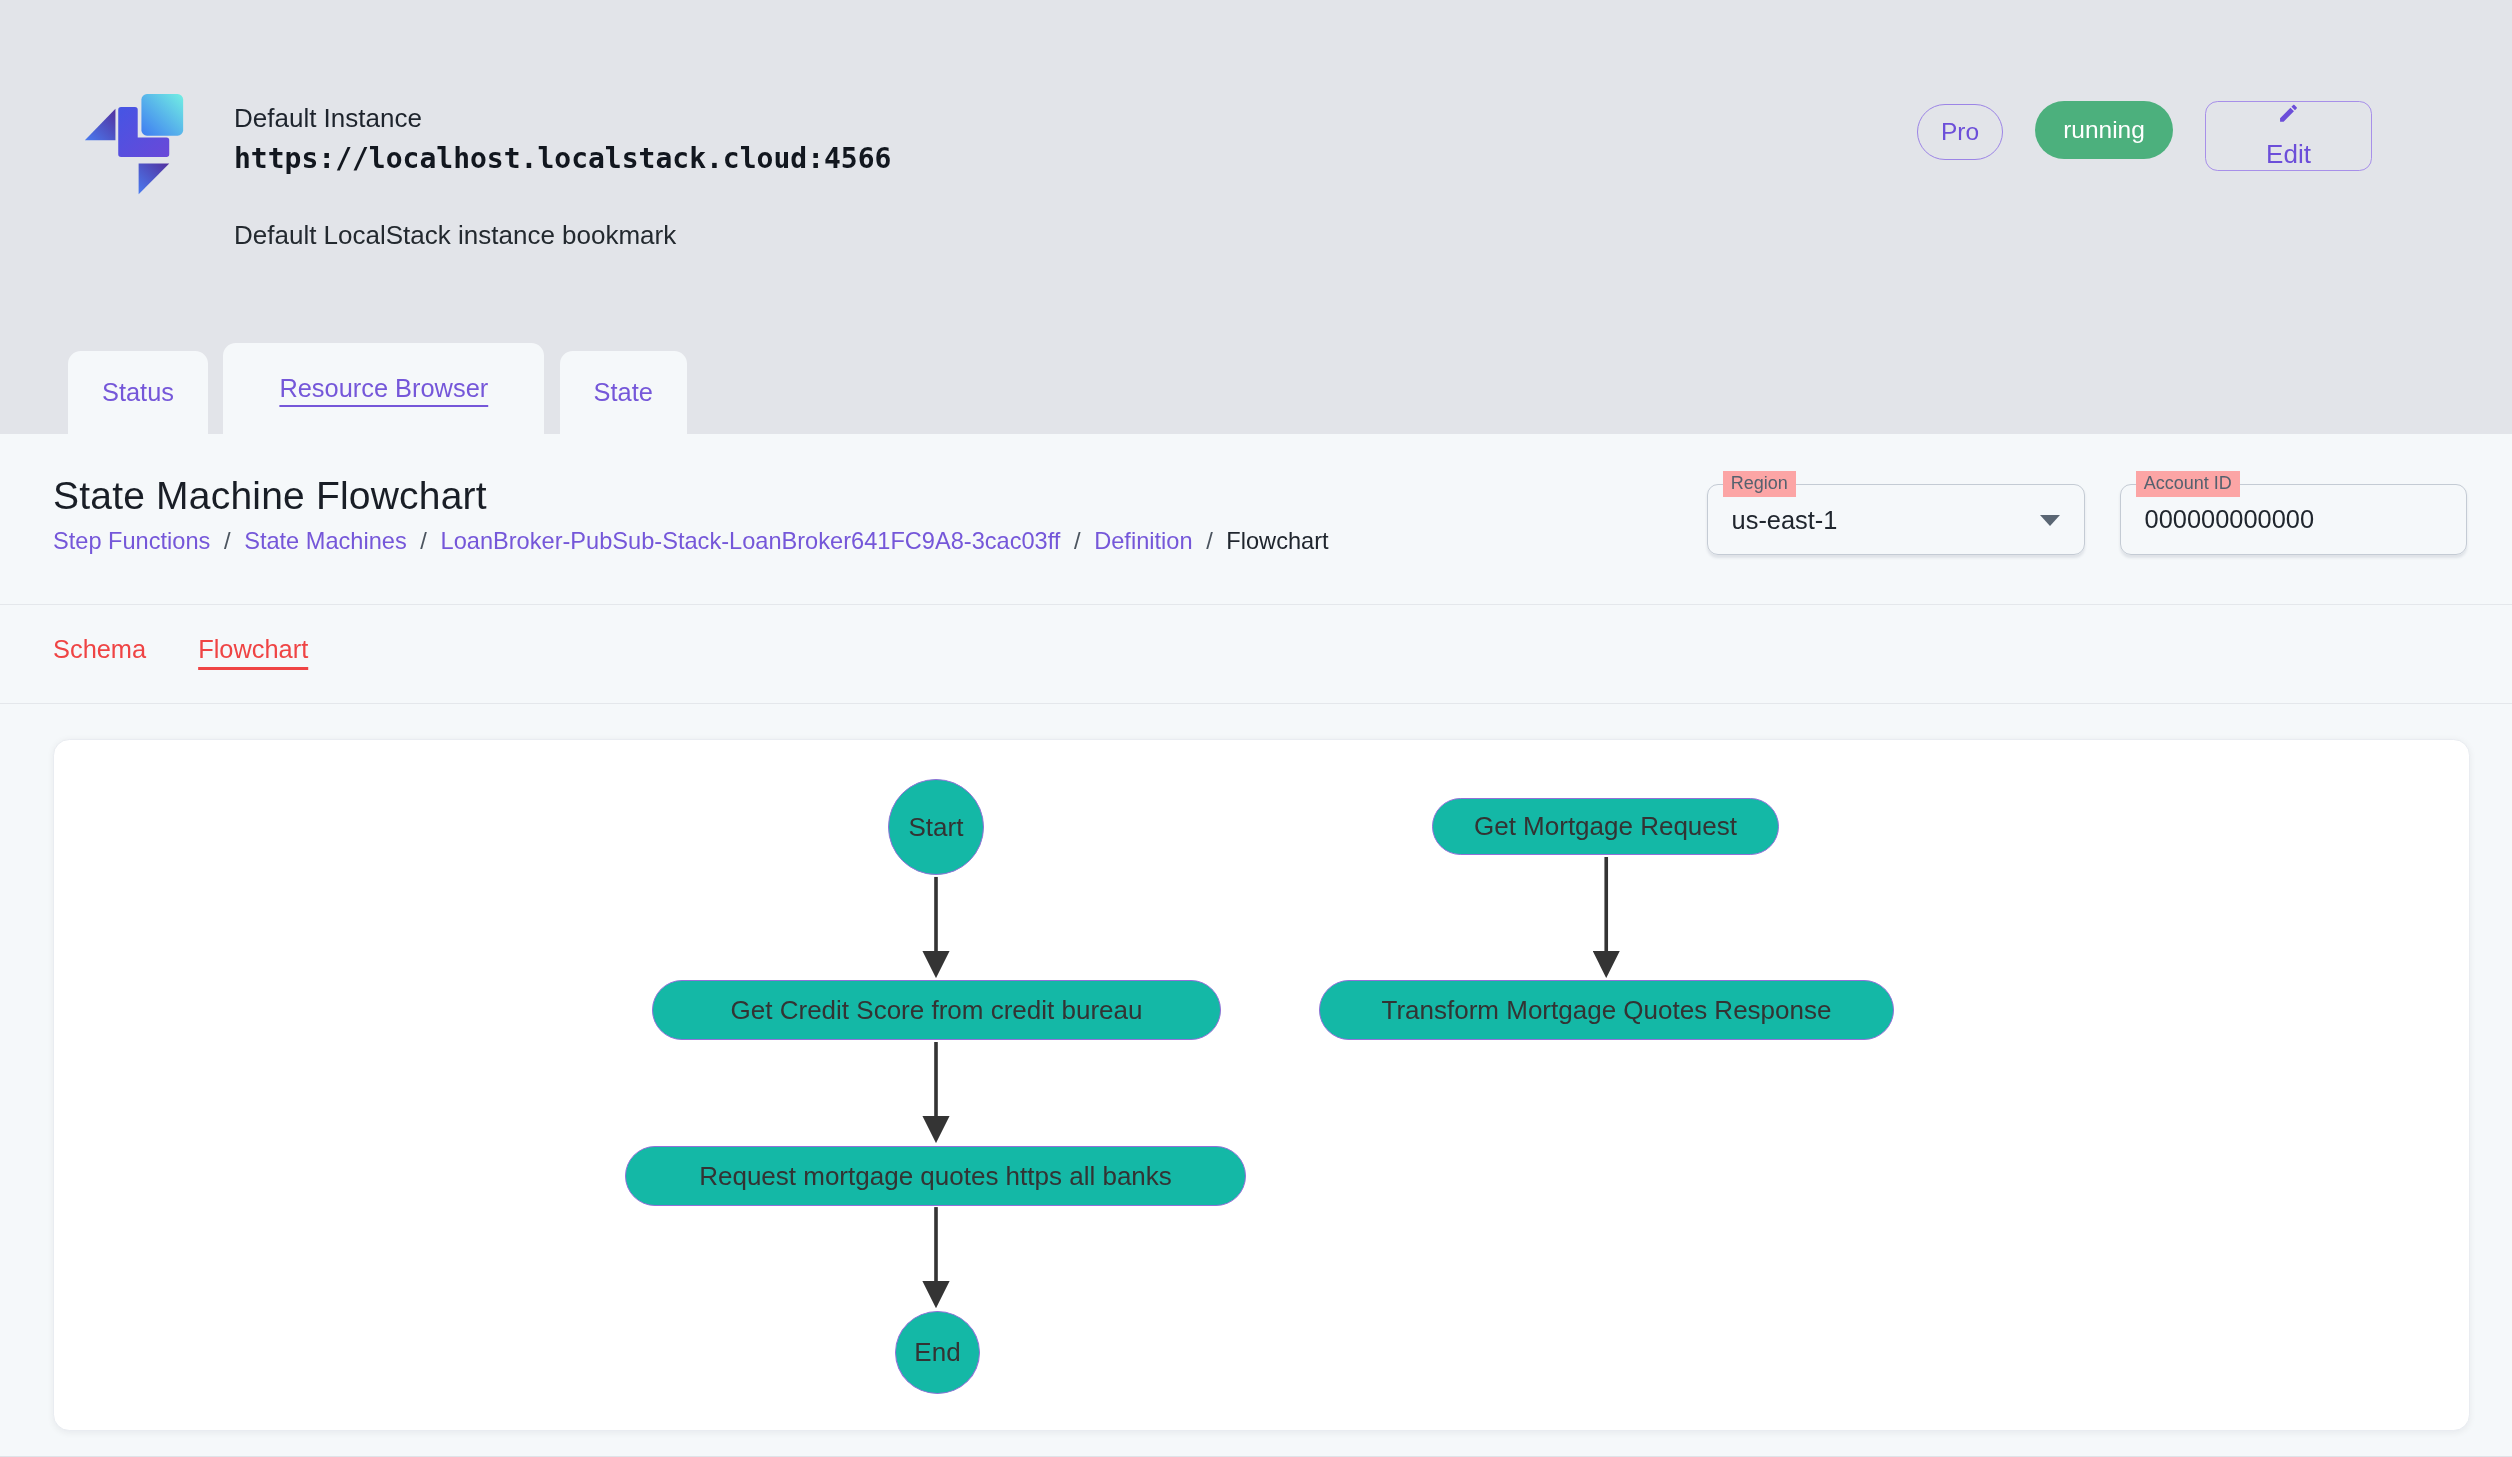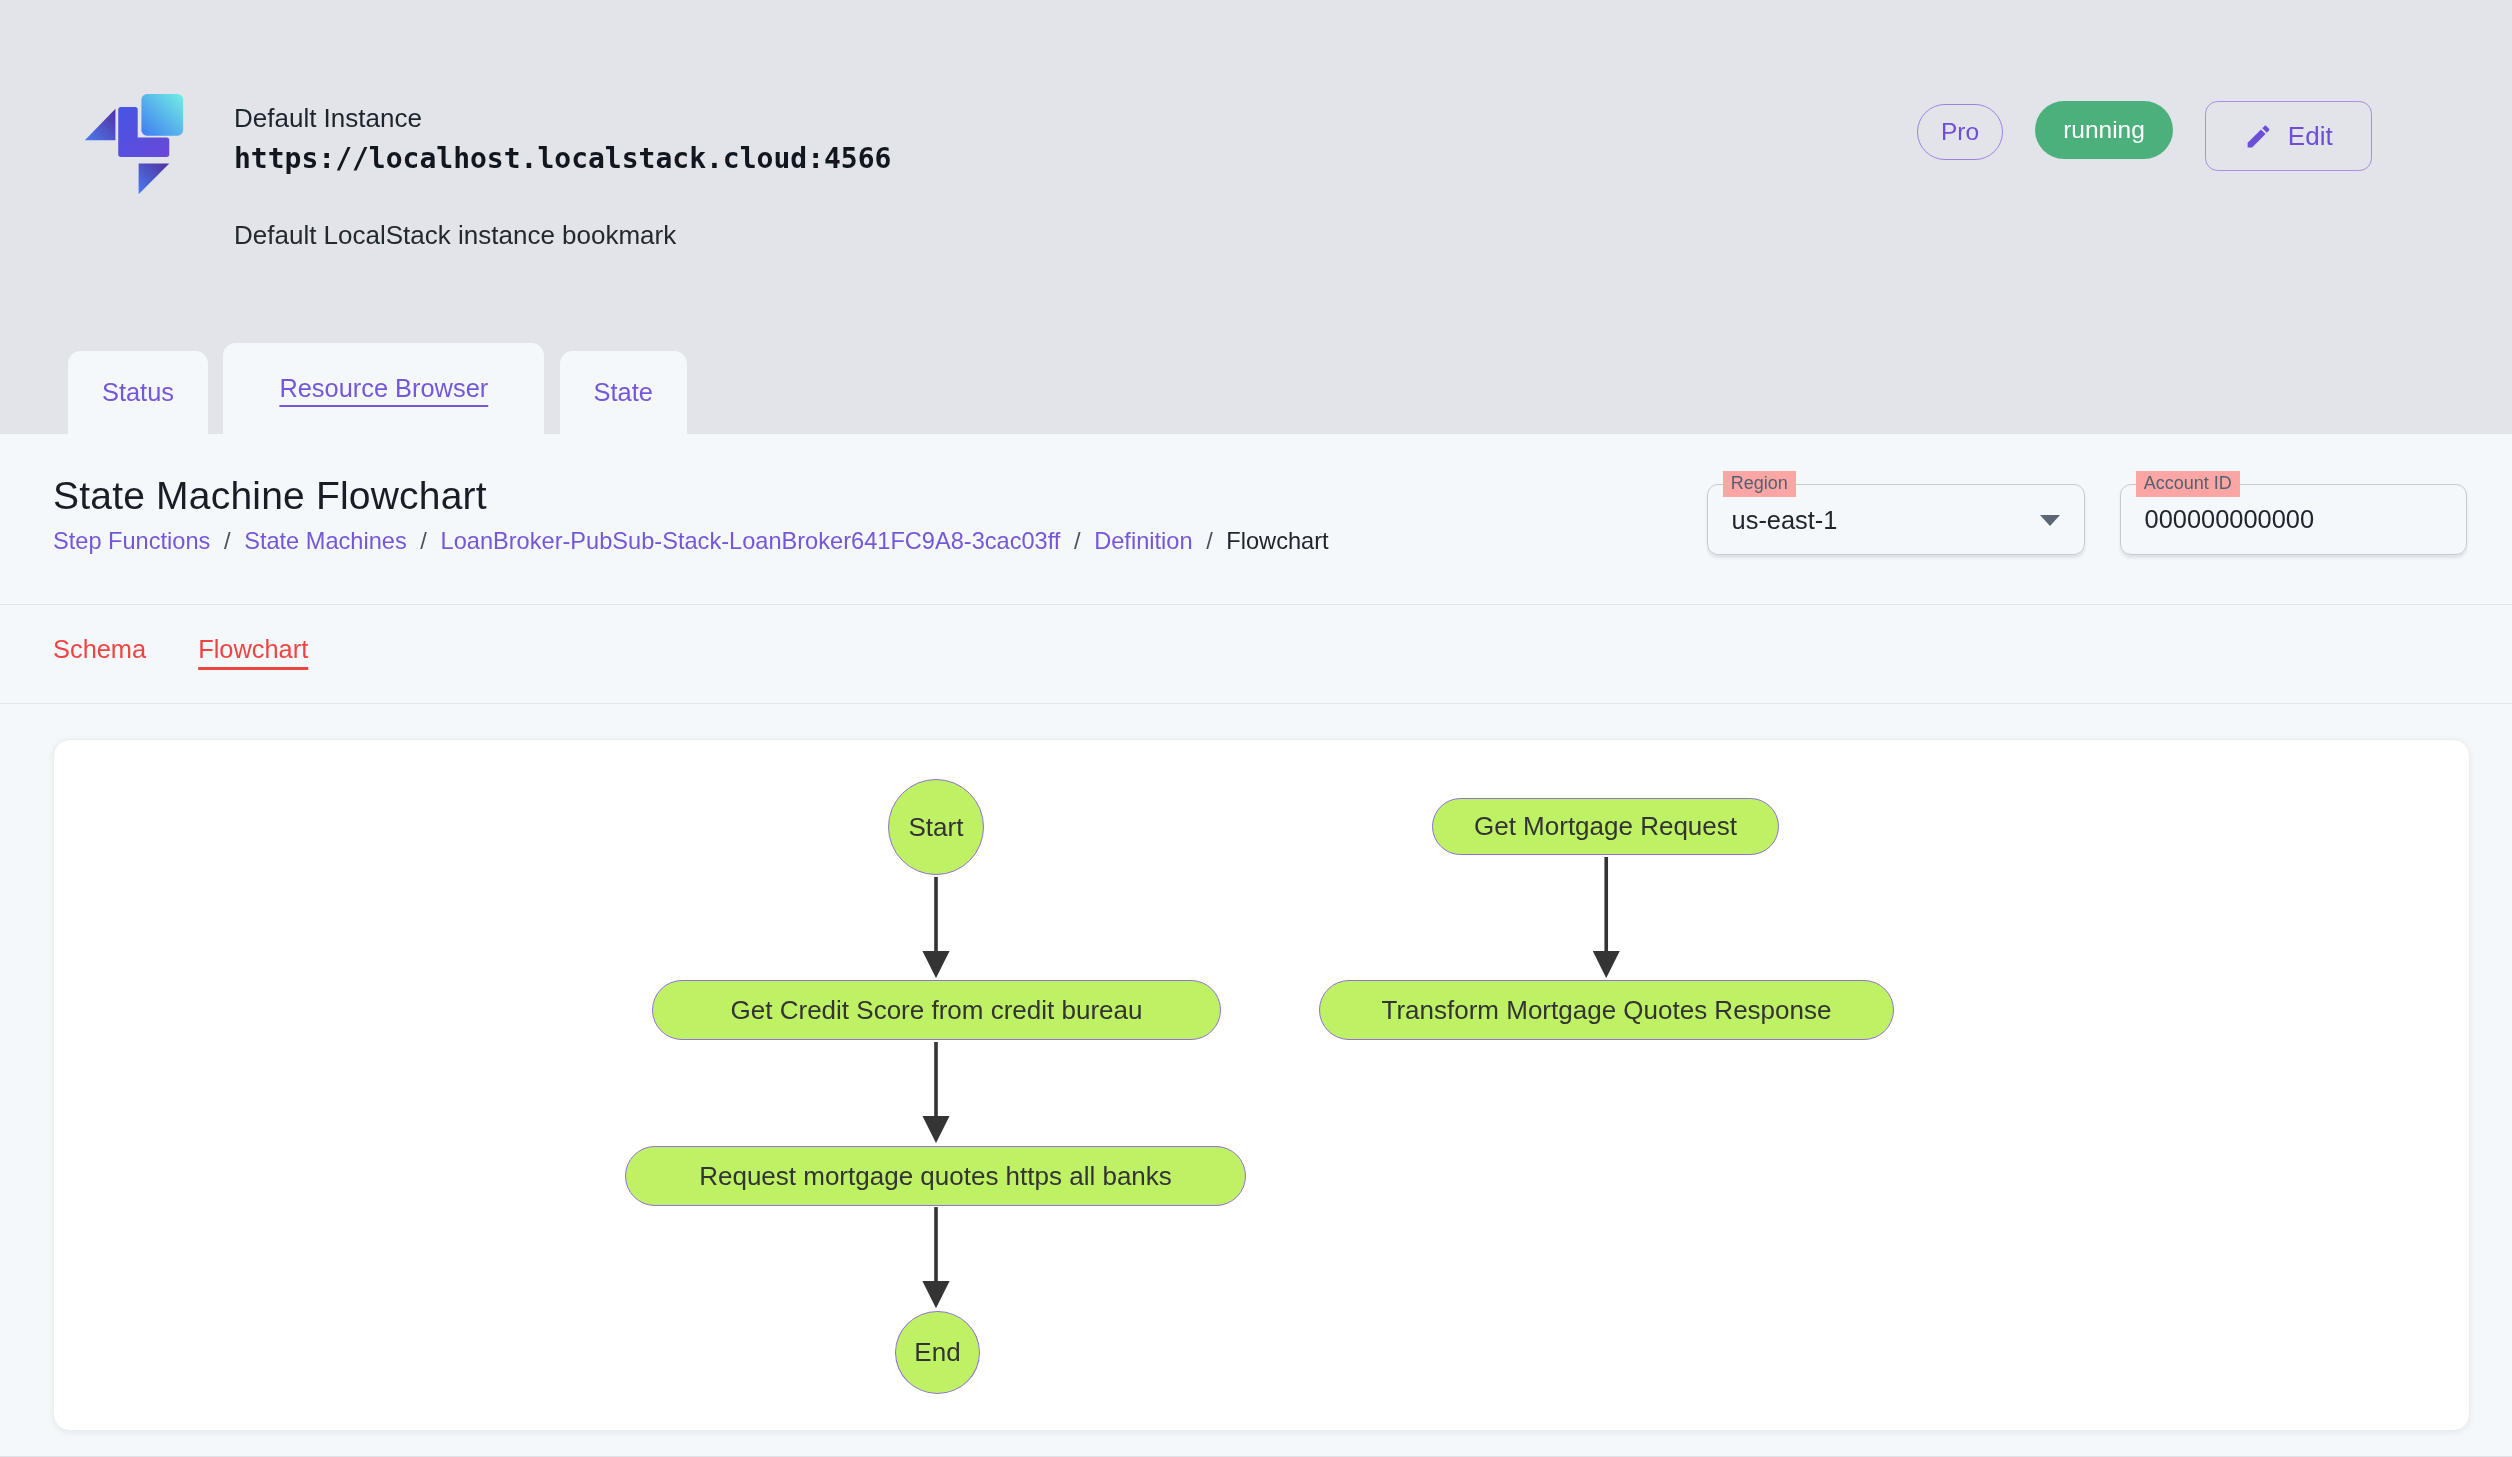--- a/index.html
+++ b/index.html
@@ -23,21 +23,21 @@
   }
   .chip-running {
     position:absolute; left:2035px; top:101px; height:58px; min-width:138px;
     display:flex; align-items:center; justify-content:center;
     background:#4CB07D; border-radius:29px; color:#FFFFFF; font-size:24.5px; padding:0 25.4px;
   }
   .btn-edit {
     position:absolute; left:2205px; top:101px; width:167px; height:70px;
     display:flex; align-items:center; justify-content:center; gap:14.5px;
     border:1.8px solid #A78FE9; border-radius:12.7px; color:#6C4ED9; font-size:26px;
-    background:transparent; cursor:pointer;
+    background:transparent; cursor:pointer;flex-direction:column;
   }
   .btn-edit svg { width:29px; height:29px; }
 
   
   .tabs { position:absolute; left:68px; top:343px; height:91px; display:flex; align-items:flex-end; gap:15.4px; }
   .tab {
     height:83px; display:flex; align-items:center; justify-content:flex-start;
     background:#F5F8FA; border-radius:12.7px 12.7px 0 0; padding:0 34px;
     color:#7557D9; font-size:25.4px; cursor:pointer; white-space:nowrap;
   }
@@ -83,21 +83,21 @@
 
   
   .card {
     position:absolute; left:53px; top:305px; width:2417px; height:692px;
     background:#FFFFFF; border:0.9px solid #E9ECF1; border-radius:16.3px;
     box-shadow:0 1.8px 7.3px rgba(16,24,40,0.06);
   }
   .flow-arrows { position:absolute; left:0; top:0; width:2417px; height:692px; pointer-events:none; }
   .flow-node {
     position:absolute; display:flex; align-items:center; justify-content:center;
-    background:#bef264; border:1.8px solid #9270D8; color:#333333; font-size:26px;
+    background:#14b8a6; border:1.8px solid #9270D8; color:#333333; font-size:26px;
     white-space:nowrap; text-align:center;
   }
   .flow-pill { border-radius:31px; }
   .node-start   { left:834px; top:39px;  width:96px; height:96px; border-radius:50%; }
   .node-credit  { left:598px; top:240px; width:569px; height:60px; }
   .node-request { left:571px; top:406px; width:621px; height:60px; }
   .node-end     { left:841px; top:571px; width:85px;  height:83px; border-radius:50%; }
   .node-quotes  { left:1378px; top:58px;  width:347px; height:57px; }
   .node-transform { left:1265px; top:240px; width:575px; height:60px; }
 </style>

